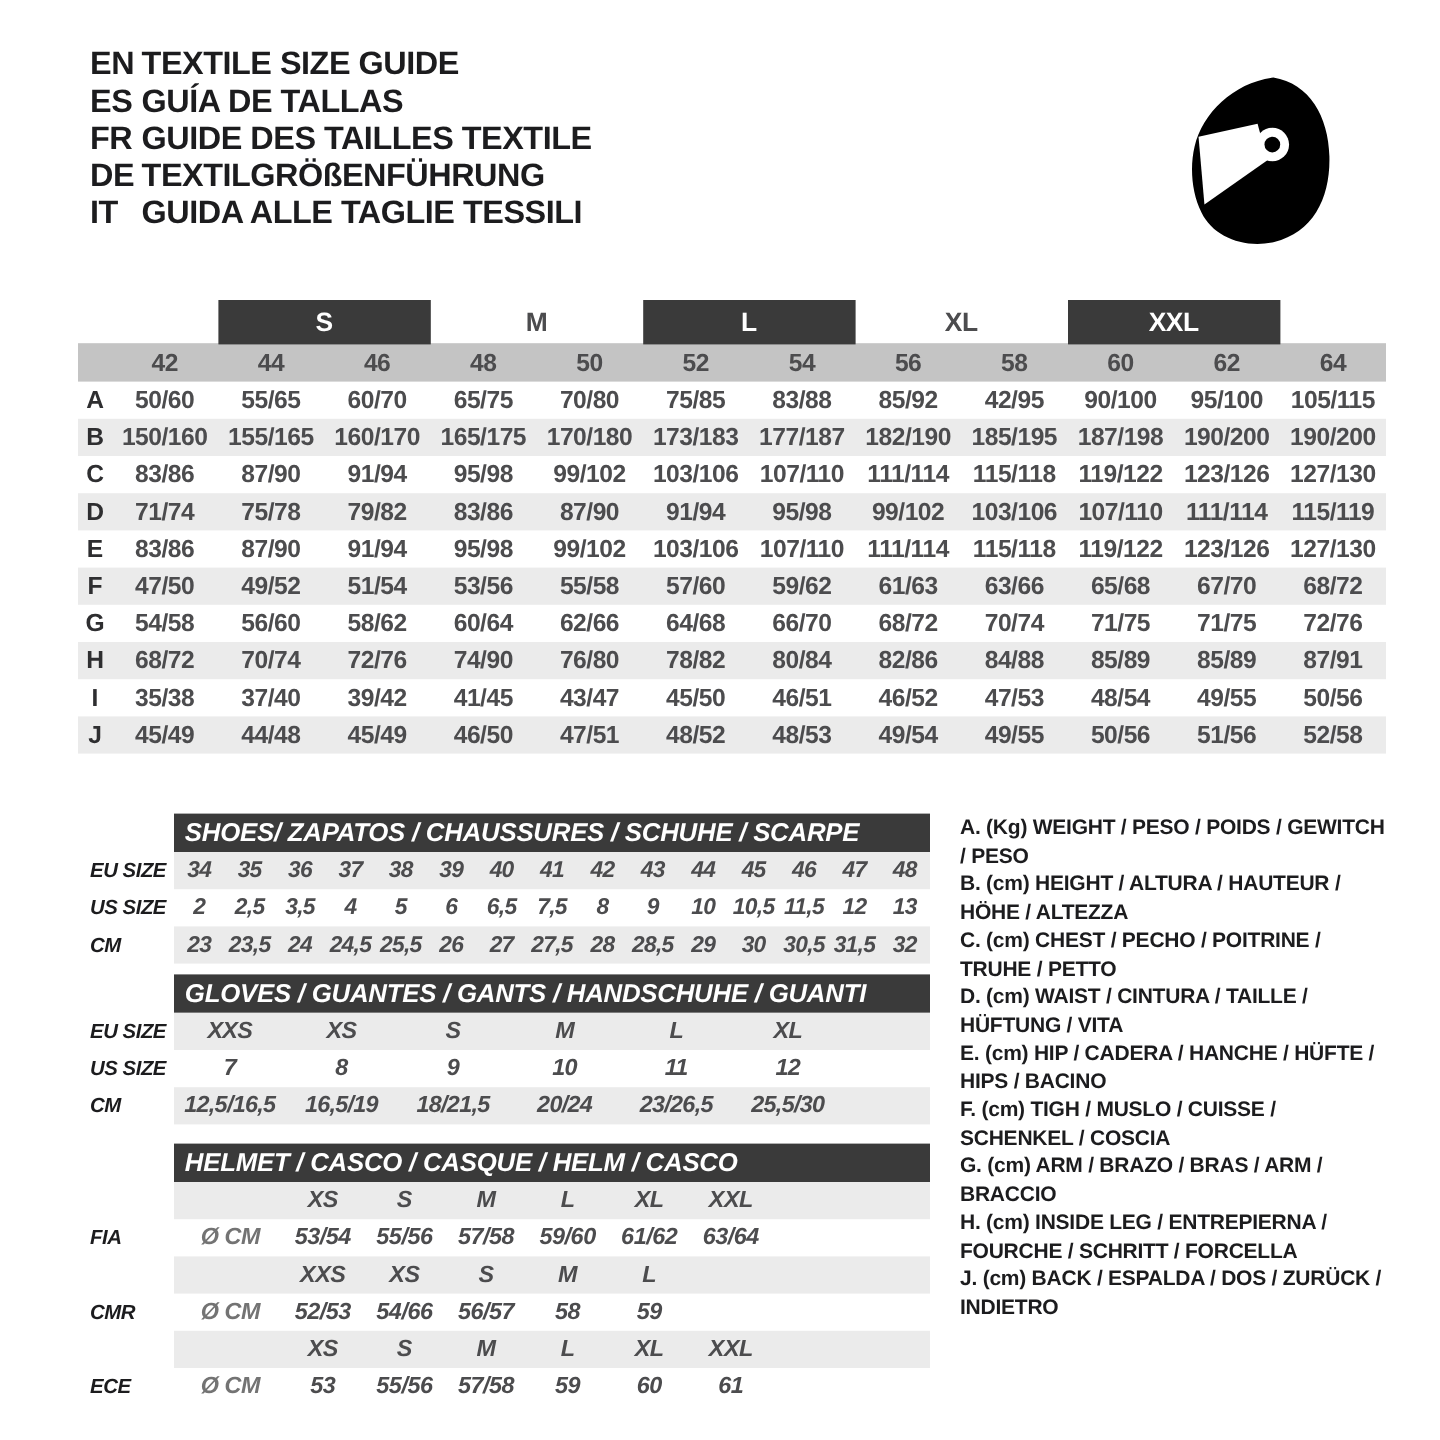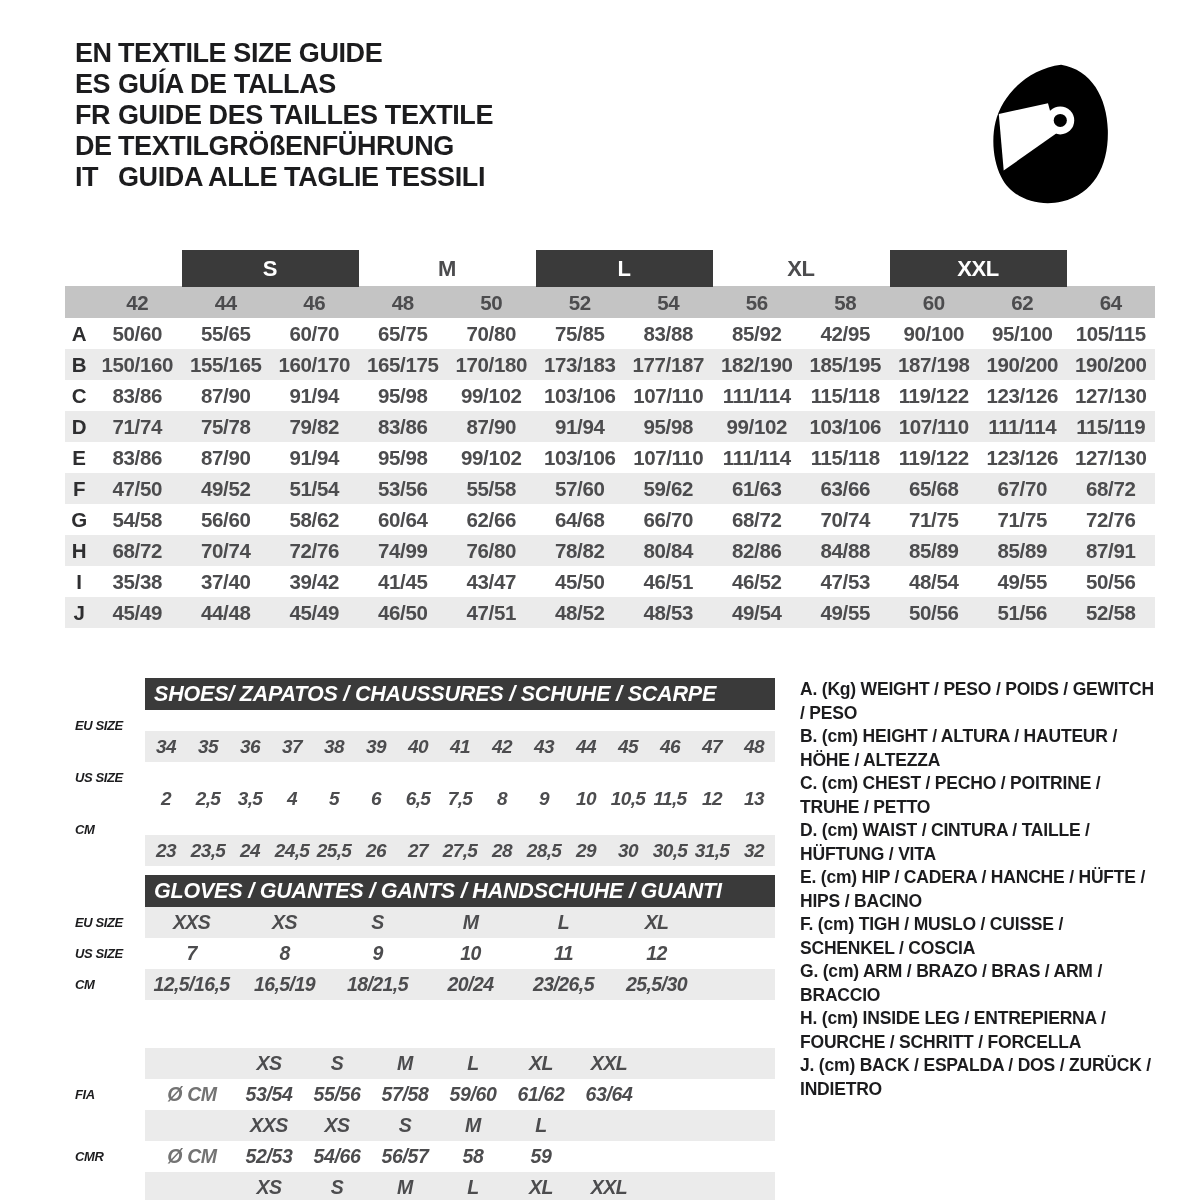--- a/index.html
+++ b/index.html
@@ -32,25 +32,25 @@
 
   
   .bottom-left { position:absolute; left:65px; top:678px; width:710px; }
   .acc-table { margin:0;font-style:italic; }
   #shoes-table { margin-bottom:9px; }
   #gloves-table { margin-bottom:16px; }
   .acc-row { display:grid; grid-template-columns:80px 1fr; }
   .bar-row { height:32px; }
   .acc-bar { background:#3a3a3a; color:#ffffff; font-size:21.5px; line-height:32px;
              padding-left:9px; letter-spacing:-0.2px; white-space:nowrap; }
-  .acc-label { font-size:13px; line-height:31px; padding-left:10px; color:#1c1c1e; white-space:nowrap; }
+  .acc-label { font-size:17px; line-height:31px; padding-left:10px; color:#1c1c1e; white-space:nowrap; }
   .acc-cells { height:31px; }
   .acc-cells.band { background:#ebebeb; }
   .acc-cell { text-align:center; font-size:19.5px; line-height:31px; color:#4c4c4e; white-space:nowrap; }
-  .shoes-cells { display:grid; grid-template-columns:repeat(15,1fr);margin-top:21px; }
+  .shoes-cells { display:grid; grid-template-columns:repeat(15,1fr); }
   .shoes-cells .acc-cell { font-size:19px; letter-spacing:-0.6px; }
   .gloves-cells { display:grid; grid-template-columns:repeat(6,93px) 1fr; }
   .gloves-cells .acc-cell { letter-spacing:-0.6px; }
   .helmet-cells { display:grid; grid-template-columns:90px repeat(6,68px) 1fr; }
   .acc-cell.pfx { text-align:center; padding-left:4px; color:#737373; }
 
   
   .legend { position:absolute; left:800px; top:678px; width:358px; }
   .legend-line { font-size:17.5px; line-height:23.5px; letter-spacing:-0.2px; color:#1c1c1e; }
 </style>
@@ -218,21 +218,21 @@
           <div class="mcell">70/74</div>
           <div class="mcell">71/75</div>
           <div class="mcell">71/75</div>
           <div class="mcell">72/76</div>
         </div>
         <div class="mrow stripe">
           <div class="mcell rl">H</div>
           <div class="mcell">68/72</div>
           <div class="mcell">70/74</div>
           <div class="mcell">72/76</div>
-          <div class="mcell">74/99</div>
+          <div class="mcell">74/90</div>
           <div class="mcell">76/80</div>
           <div class="mcell">78/82</div>
           <div class="mcell">80/84</div>
           <div class="mcell">82/86</div>
           <div class="mcell">84/88</div>
           <div class="mcell">85/89</div>
           <div class="mcell">85/89</div>
           <div class="mcell">87/91</div>
         </div>
         <div class="mrow">
@@ -370,20 +370,21 @@
             <div class="acc-cell">18/21,5</div>
             <div class="acc-cell">20/24</div>
             <div class="acc-cell">23/26,5</div>
             <div class="acc-cell">25,5/30</div>
           </div>
         </div>
       </div>
     <div class="acc-table" id="helmet-table">
         <div class="acc-row bar-row">
           <div class="acc-label"></div>
+          <div class="acc-bar">HELMET / CASCO / CASQUE / HELM / CASCO</div>
         </div>
         <div class="acc-row">
           <div class="acc-label"></div>
           <div class="acc-cells helmet-cells band">
             <div class="acc-cell"></div>
             <div class="acc-cell">XS</div>
             <div class="acc-cell">S</div>
             <div class="acc-cell">M</div>
             <div class="acc-cell">L</div>
             <div class="acc-cell">XL</div>

